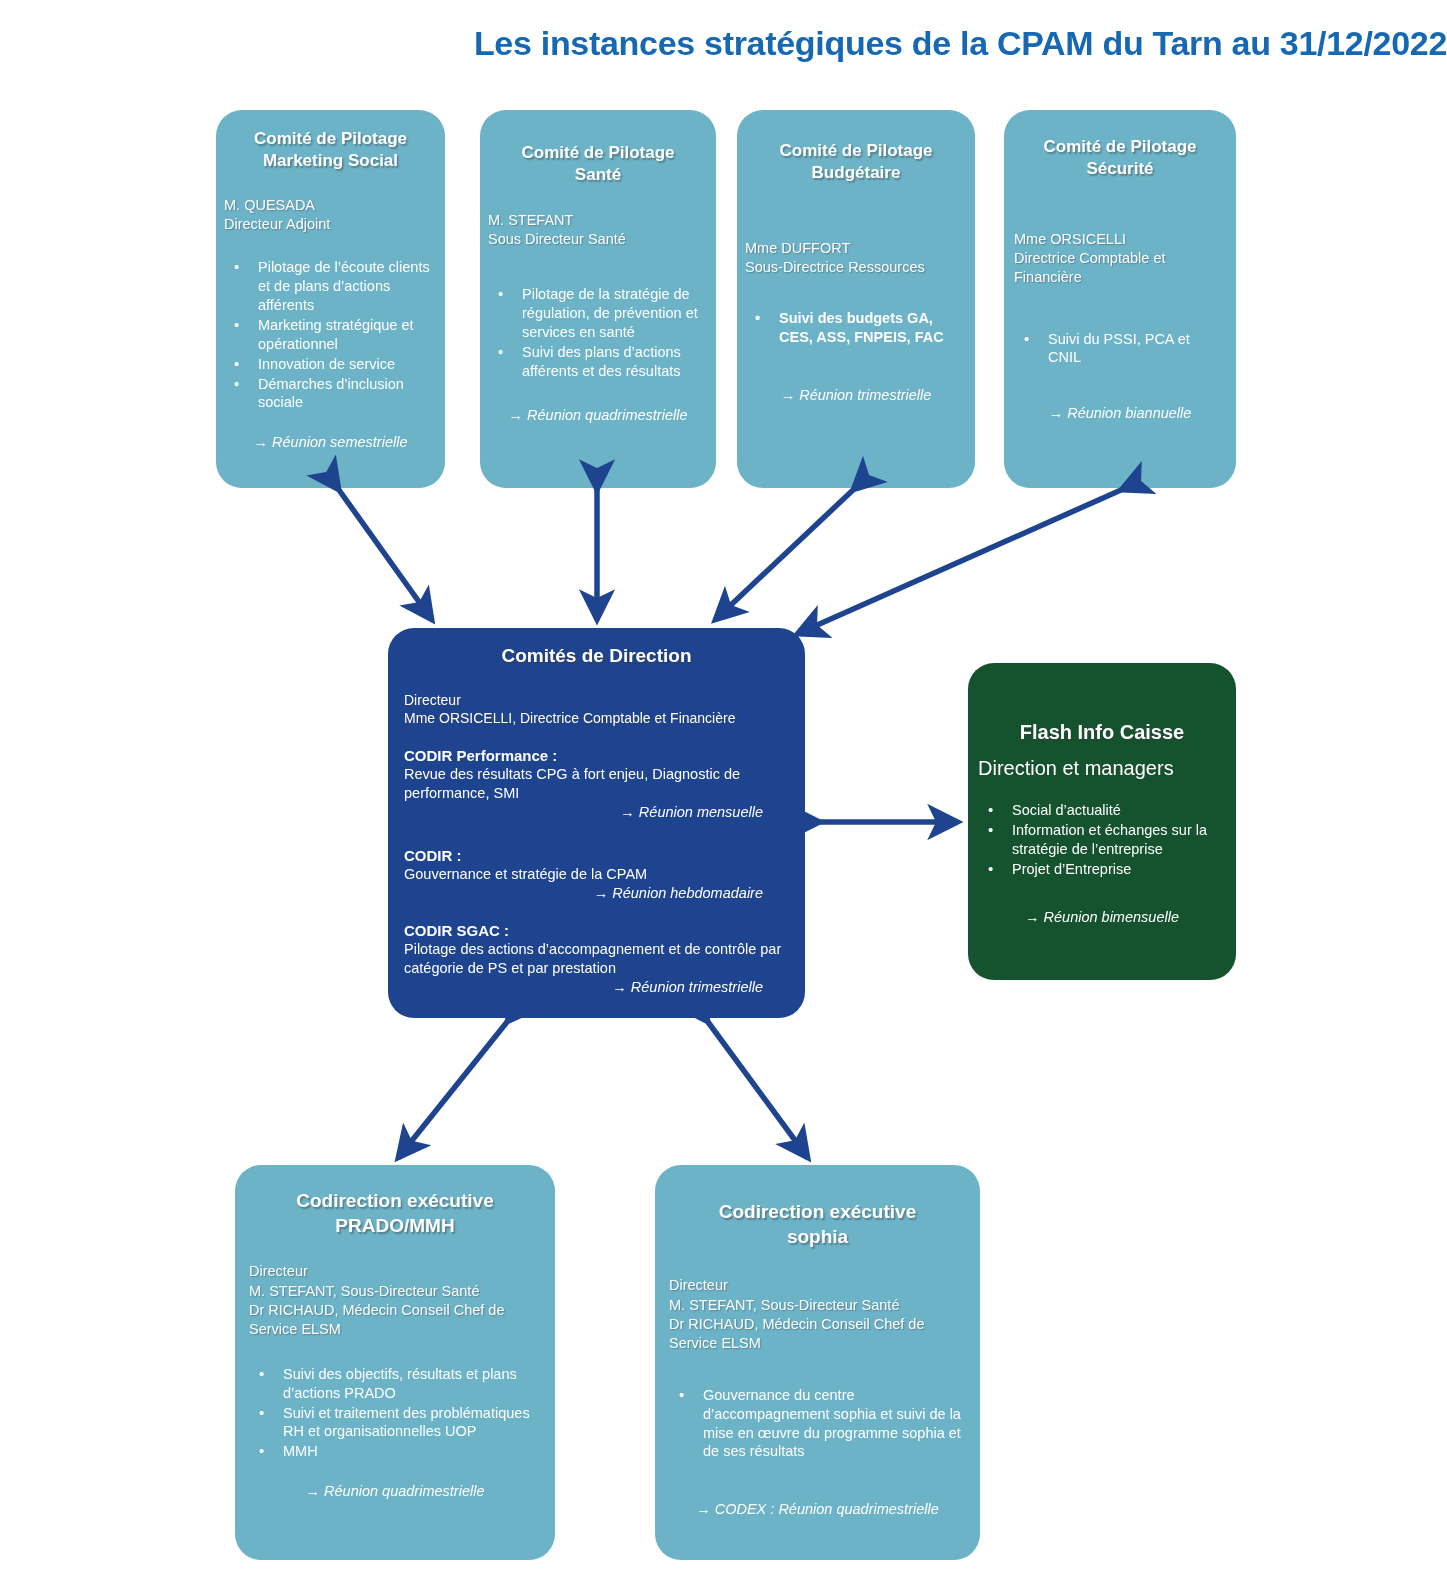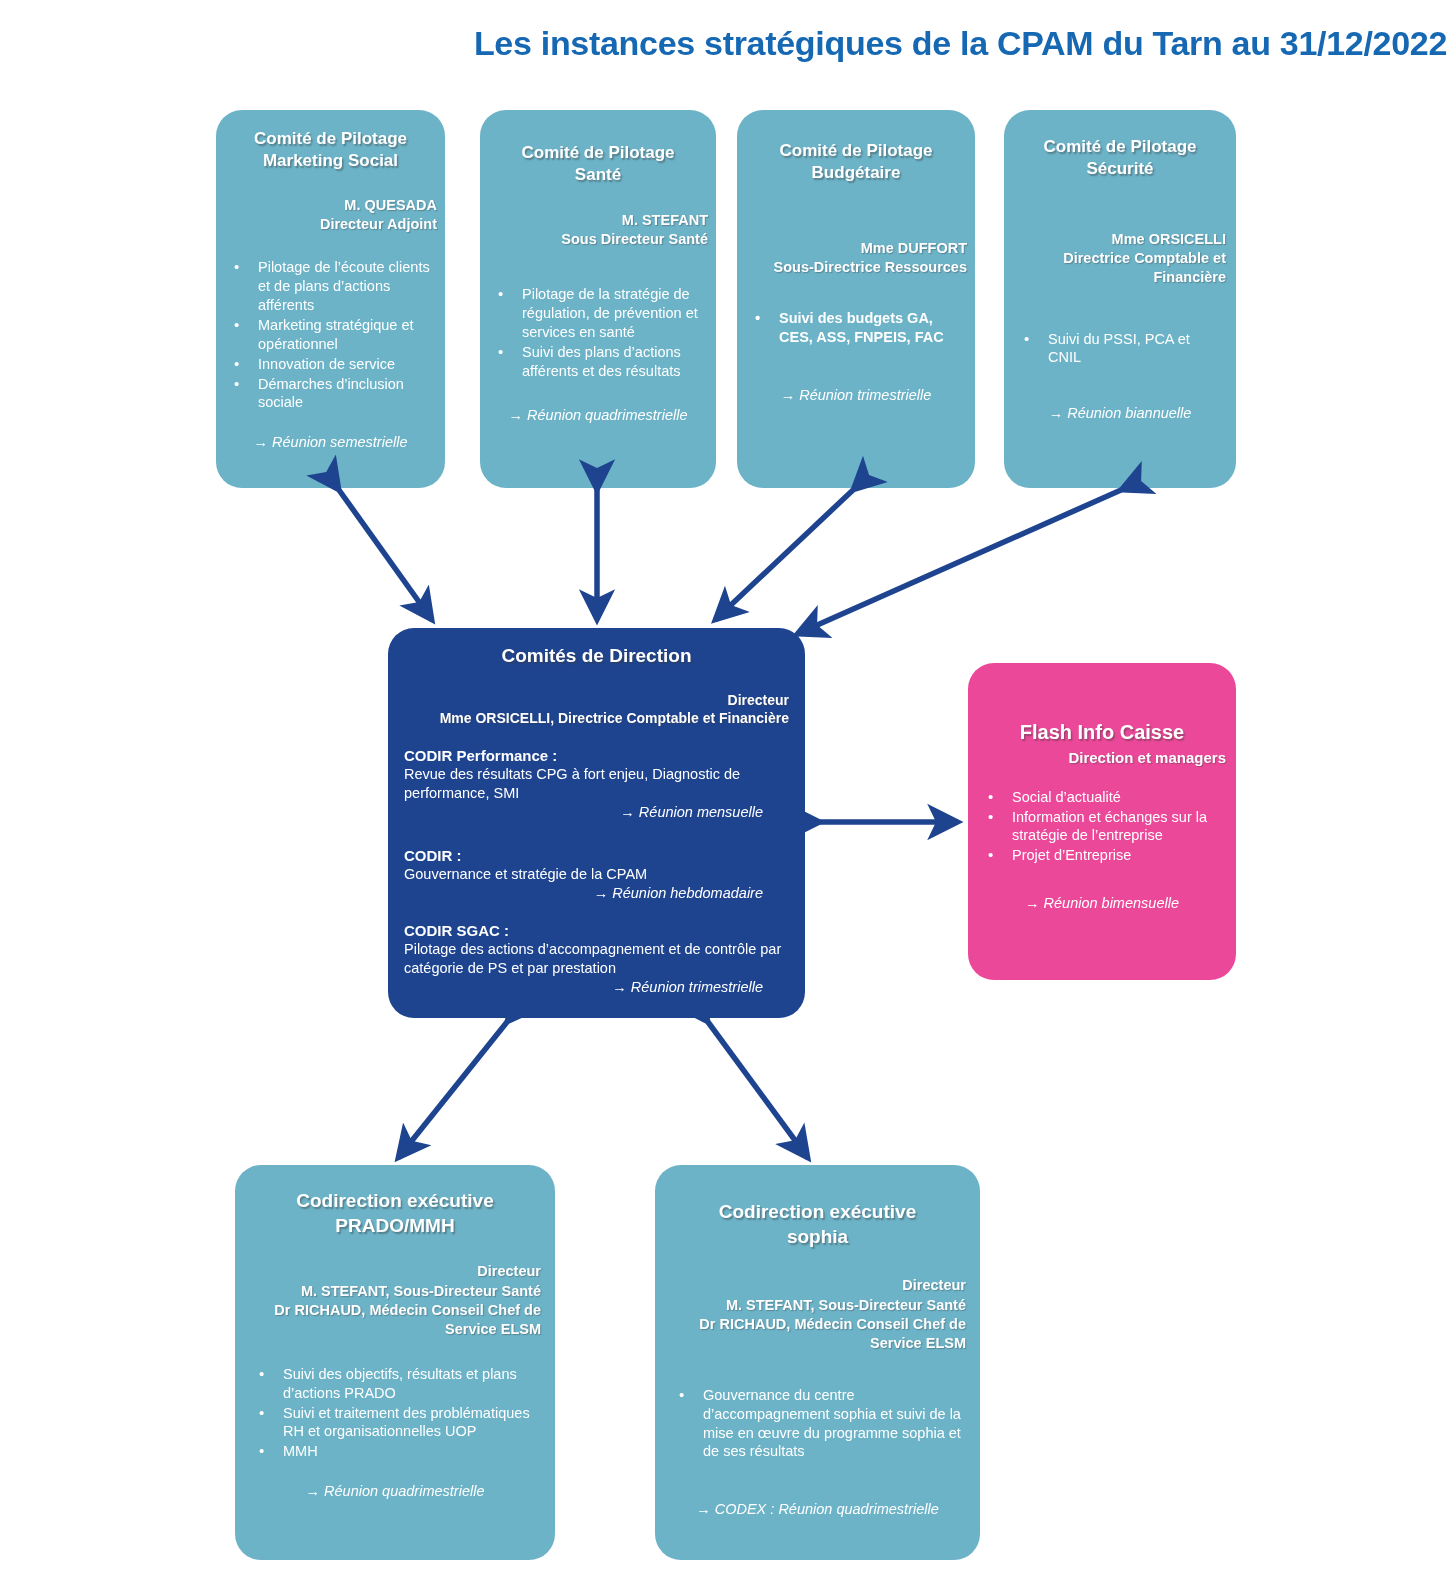--- a/index.html
+++ b/index.html
@@ -41,37 +41,37 @@
   }
 
   .card {
     position: absolute;
     box-sizing: border-box;
     border-radius: 26px;
     z-index: 2;
   }
   .card.teal  { background: #6cb3c8; }
   .card.navy  { background: #1e4490; }
-  .card.purple{ background: #ec4899; }
+  .card.purple{ background: #14532d; }
 
   .card-title {
     text-align: center;
     font-weight: bold;
     color: #ffffff;
     font-size: 17px;
     line-height: 1.3;
     text-shadow: 1.5px 1.5px 1.5px rgba(60,60,60,0.45);
     white-space: pre-line;
   }
   .card-title.big {
     font-size: 19px;
   }
   .card-subtitle {
-    text-align: right;
-    font-weight: bold;
+    text-align: left;
+    font-weight: normal;
     color: #ffffff;
     font-size: 14.5px;
     line-height: 1.32;
     white-space: pre-line;
     text-shadow: 1px 1px 1.2px rgba(60,60,60,0.4);
   }
 
   ul.bullets {
     list-style: none;
     margin: 0;
@@ -211,21 +211,21 @@
 
     <div class="codir-block" style="margin-top:18px;">
       <div class="codir-head">CODIR SGAC :</div>
       <div class="codir-body">Pilotage des actions d’accompagnement et de contrôle par catégorie de PS et par prestation</div>
       <div class="meeting right">→ Réunion trimestrielle</div>
     </div>
   </div>
 
   <div class="card purple" style="left:968px; top:663px; width:268px; height:317px; padding:56px 10px 0 10px;">
     <div class="card-title" style="font-size:20px;">Flash Info Caisse</div>
-    <div class="card-subtitle" style="margin-top:3px; font-size:15px;">Direction et managers</div>
+    <div class="card-subtitle" style="margin-top:10px; font-size:20px;">Direction et managers</div>
     <ul class="bullets" style="margin-top:20px;">
       <li>Social d’actualité</li>
       <li>Information et échanges sur la stratégie de l’entreprise</li>
       <li>Projet d’Entreprise</li>
     </ul>
     <div class="meeting" style="margin-top:30px;">→ Réunion bimensuelle</div>
   </div>
 
   <div class="card teal" style="left:235px; top:1165px; width:320px; height:395px; padding:24px 14px 0 14px;">
     <div class="card-title big">Codirection exécutive

